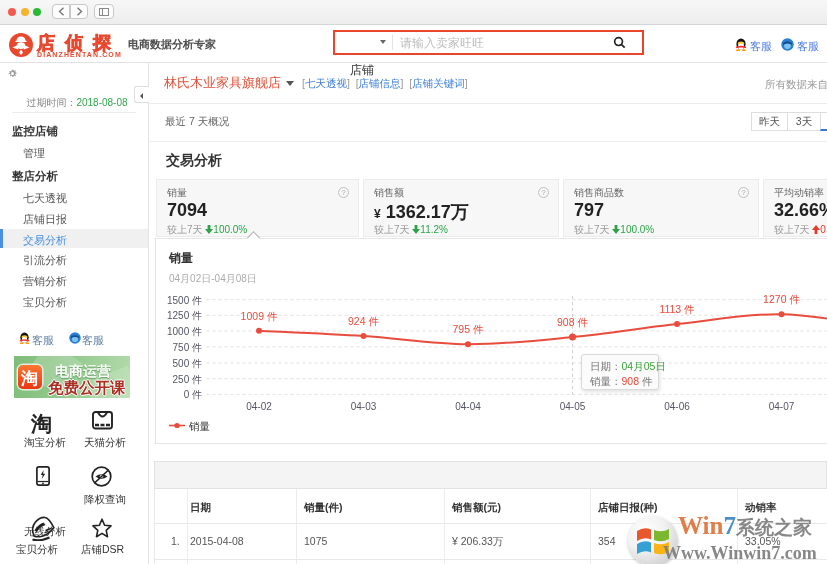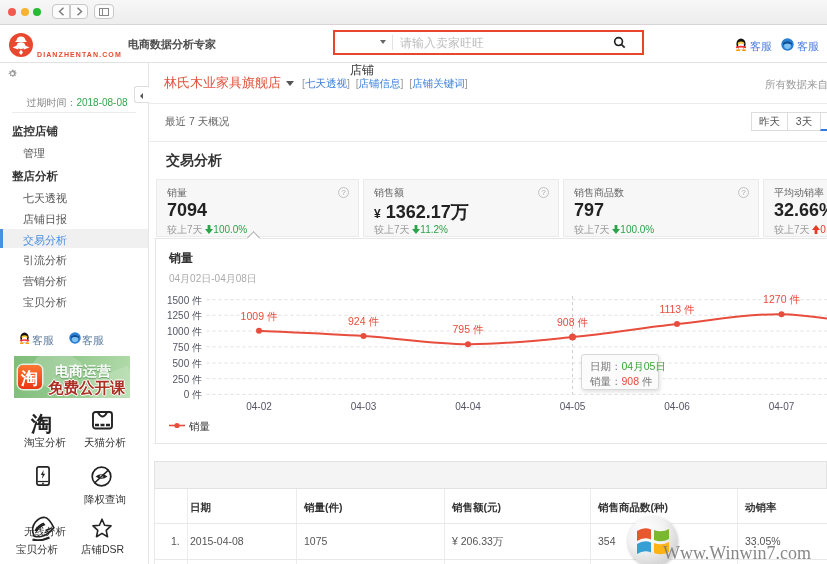--- a/index.html
+++ b/index.html
@@ -55,20 +55,21 @@
 <div id="header">
 
   <svg class="abs" style="left:9px;top:8px" width="24" height="24" viewBox="0 0 24 24">
     <circle cx="12" cy="12" r="12" fill="#e8492e"></circle>
     <path d="M12 3.5 Q16 3.5 16.5 7.5 L17.5 8 Q18 8.6 17.3 9 L6.7 9 Q6 8.6 6.5 8 L7.5 7.5 Q8 3.5 12 3.5 Z" fill="#fff"></path>
     <ellipse cx="12" cy="12.6" rx="4.2" ry="3.4" fill="#fff"></ellipse>
     <path d="M3.5 14.5 L9.3 11.8 L9.3 16.5 Z" fill="#fff"></path>
     <path d="M20.5 14.5 L14.7 11.8 L14.7 16.5 Z" fill="#fff"></path>
     <path d="M12 16.5 L14 19.5 L12 22 L10 19.5 Z" fill="#fff"></path>
   </svg>
+  <div class="abs" style="left:37px;top:6px;font-size:18px;font-weight:bold;color:#e8492e;letter-spacing:10px;-webkit-text-stroke:0.8px #e8492e;">店侦探</div>
   <div class="abs" style="left:37px;top:26px;font-size:7px;font-weight:bold;color:#e8492e;letter-spacing:1.1px;">DIANZHENTAN.COM</div>
   <div class="abs" style="left:128px;top:12px;font-size:11px;font-weight:bold;color:#4d4d4d;font-family:'Liberation Serif',serif;">电商数据分析专家</div>
 
   <div class="abs" style="left:333px;top:5px;width:311px;height:25px;border:2px solid #e8452c;background:#fff;">
     <span class="abs" style="left:15px;top:3px;font-size:12px;color:#333;margin-top:27px;">店铺</span>
     <span class="abs" style="left:45px;top:8px;width:0;height:0;border-left:3.5px solid transparent;border-right:3.5px solid transparent;border-top:4.5px solid #666;"></span>
     <span class="abs" style="left:57px;top:3px;width:1px;height:15px;background:#e3e3e3;"></span>
     <span class="abs" style="left:65px;top:3px;font-size:12px;color:#bdbdbd;">请输入卖家旺旺</span>
     <svg class="abs" style="left:278px;top:4px" width="13" height="13" viewBox="0 0 14 14">
         <circle cx="6" cy="6" r="4.2" fill="none" stroke="#222" stroke-width="1.8"></circle>
@@ -292,34 +293,35 @@
 
   <div class="vline" style="left:154px;top:489px;height:75px;background:#e8e8e8;"></div>
   <div class="vline" style="left:187px;top:489px;height:75px;background:#ececec;"></div>
   <div class="vline" style="left:296px;top:489px;height:75px;background:#ececec;"></div>
   <div class="vline" style="left:444px;top:489px;height:75px;background:#ececec;"></div>
   <div class="vline" style="left:590px;top:489px;height:75px;background:#ececec;"></div>
   <div class="vline" style="left:737px;top:489px;height:75px;background:#ececec;"></div>
   <div class="th" style="left:190px;">日期</div>
   <div class="th" style="left:304px;">销量(件)</div>
   <div class="th" style="left:452px;">销售额(元)</div>
-  <div class="th" style="left:598px;">销售商品数(种)</div>
+  <div class="th" style="left:598px;">店铺日报(种)</div>
   <div class="th" style="left:745px;">动销率</div>
   <div class="hline" style="left:154px;top:523px;width:673px;background:#e8e8e8;"></div>
   <div class="td" style="left:171px;">1.</div>
   <div class="td" style="left:190px;">2015-04-08</div>
   <div class="td" style="left:304px;">1075</div>
   <div class="td" style="left:452px;">¥ 206.33万</div>
   <div class="td" style="left:598px;">354</div>
   <div class="td" style="left:745px;">33.05%</div>
   <div class="hline" style="left:154px;top:559px;width:673px;background:#e8e8e8;"></div>
 </div>
 
 <div id="watermark" style="position:absolute;left:0;top:0;width:827px;height:564px;pointer-events:none;">
   <div class="abs" style="left:628px;top:516px;width:50px;height:50px;border-radius:50%;background:radial-gradient(circle at 35% 30%,#ffffff 0%,#f2f2f2 40%,#d5d5d5 75%,#c2c2c2 100%);box-shadow:0 1px 3px rgba(0,0,0,0.25);"></div>
   <svg class="abs" style="left:634px;top:521px" width="38" height="40" viewBox="0 0 38 40">
     <path d="M3 10 Q10 5.5 17 8.5 L17 18.5 Q10 15.5 3 20 Z" fill="#e8572d"></path>
     <path d="M20 9 Q28 12 35 8 L35 18 Q28 22 20 19 Z" fill="#7cb82f"></path>
     <path d="M3 23 Q10 18.5 17 21.5 L17 31.5 Q10 28.5 3 33 Z" fill="#36a0d5"></path>
     <path d="M20 22 Q28 25 35 21 L35 31 Q28 35 20 32 Z" fill="#fcb316"></path>
   </svg>
-  <div class="abs" style="left:663px;top:543px;font-family:'Liberation Serif',serif;font-weight:normal;font-size:18px;color:#7d7d7d;opacity:0.92;white-space:nowrap;">Www.Winwin7.com</div>
+  <div class="abs" style="left:678px;top:512px;font-family:'Liberation Serif',serif;font-weight:bold;font-size:25px;color:#7d7d7d;opacity:0.92;white-space:nowrap;"><span style="color:#e0733a;">Win</span><span style="color:#3a85c6;">7</span><span style="font-size:19px;">系统之家</span></div>
+  <div class="abs" style="left:663px;top:543px;font-family:'Liberation Serif',serif;font-weight:bold;font-size:18px;color:#7d7d7d;opacity:0.92;white-space:nowrap;">Www.Winwin7.com</div>
 </div>
 
 </body></html>

